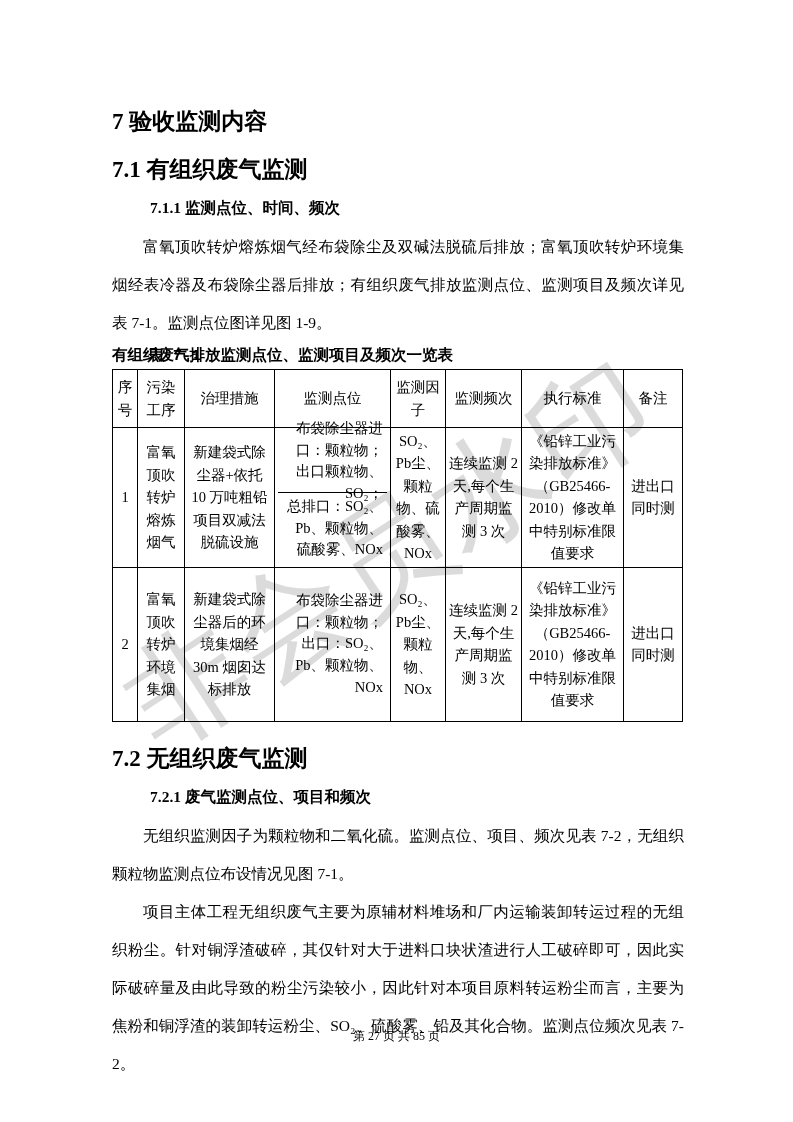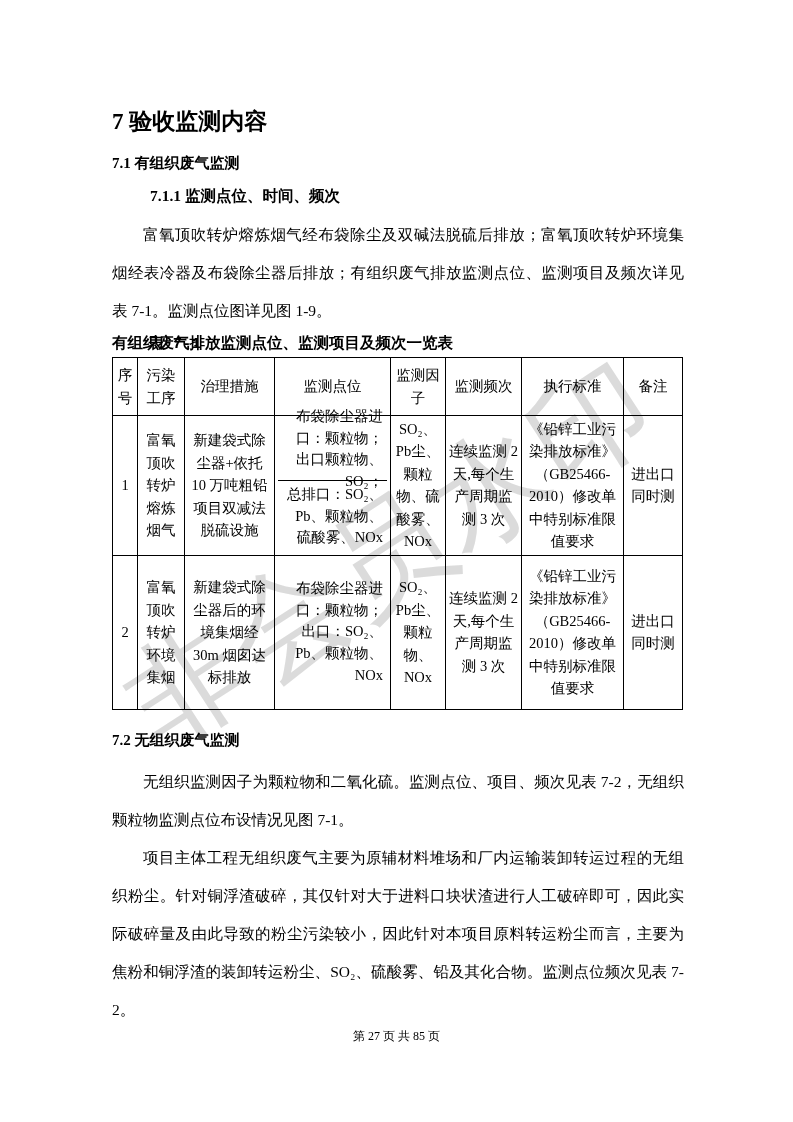--- a/index.html
+++ b/index.html
@@ -21,21 +21,21 @@
     font-family: "Liberation Sans", "DejaVu Sans", sans-serif;
     pointer-events: none;
   }
   .doc-header {
     position: absolute; top: 50px; left: 0; width: 100%;
     text-align: center; font-size: 12.5px; font-style: italic;
     letter-spacing: 0.5px; z-index: 1;
   }
   .content { position: absolute; left: 112px; top: 106px; width: 572px; z-index: 1; }
   h1.doc { font-size: 23px; font-weight: bold; margin: 0 0 17px 0; }
-  h2.doc { font-size: 15px; font-weight: bold; margin: 0 0 13px 0; }
+  h2.doc { font-size: 23px; font-weight: bold; margin: 0 0 13px 0; }
   h2.doc.later { margin-top: 21px; }
   h3.doc { font-size: 15.5px; font-weight: bold; margin: 0 0 9px 0; padding-left: 38px; }
   p.body {
     font-size: 15.5px; line-height: 38px;
     text-indent: 31px; text-align: justify; margin: 0;
   }
   .caption {
     position: relative; text-align: left;
     font-weight: bold; font-size: 15.5px;
     margin: 3px 0 2px 0; height: 22px; line-height: 22px; font-family: Liberation Mono, monospace;
@@ -133,20 +133,21 @@
         <td>SO₂、Pb尘、颗粒物、NOx</td>
         <td>连续监测 2 天,每个生产周期监测 3 次</td>
         <td>《铅锌工业污染排放标准》（GB25466-2010）修改单中特别标准限值要求</td>
         <td>进出口同时测</td>
       </tr>
     </tbody>
       </table>
 
     <h2 class="doc later">7.2 无组织废气监测</h2>
 
+    <h3 class="doc">7.2.1 废气监测点位、项目和频次</h3>
 
     <p class="body">无组织监测因子为颗粒物和二氧化硫。监测点位、项目、频次见表 7-2，无组织颗粒物监测点位布设情况见图 7-1。</p>
 
     <p class="body">项目主体工程无组织废气主要为原辅材料堆场和厂内运输装卸转运过程的无组织粉尘。针对铜浮渣破碎，其仅针对大于进料口块状渣进行人工破碎即可，因此实际破碎量及由此导致的粉尘污染较小，因此针对本项目原料转运粉尘而言，主要为焦粉和铜浮渣的装卸转运粉尘、SO₂、硫酸雾、铅及其化合物。监测点位频次见表 7-2。</p>
 
   </div>
 
   <div class="doc-footer">第 27 页 共 85 页</div>
 
 </div>

